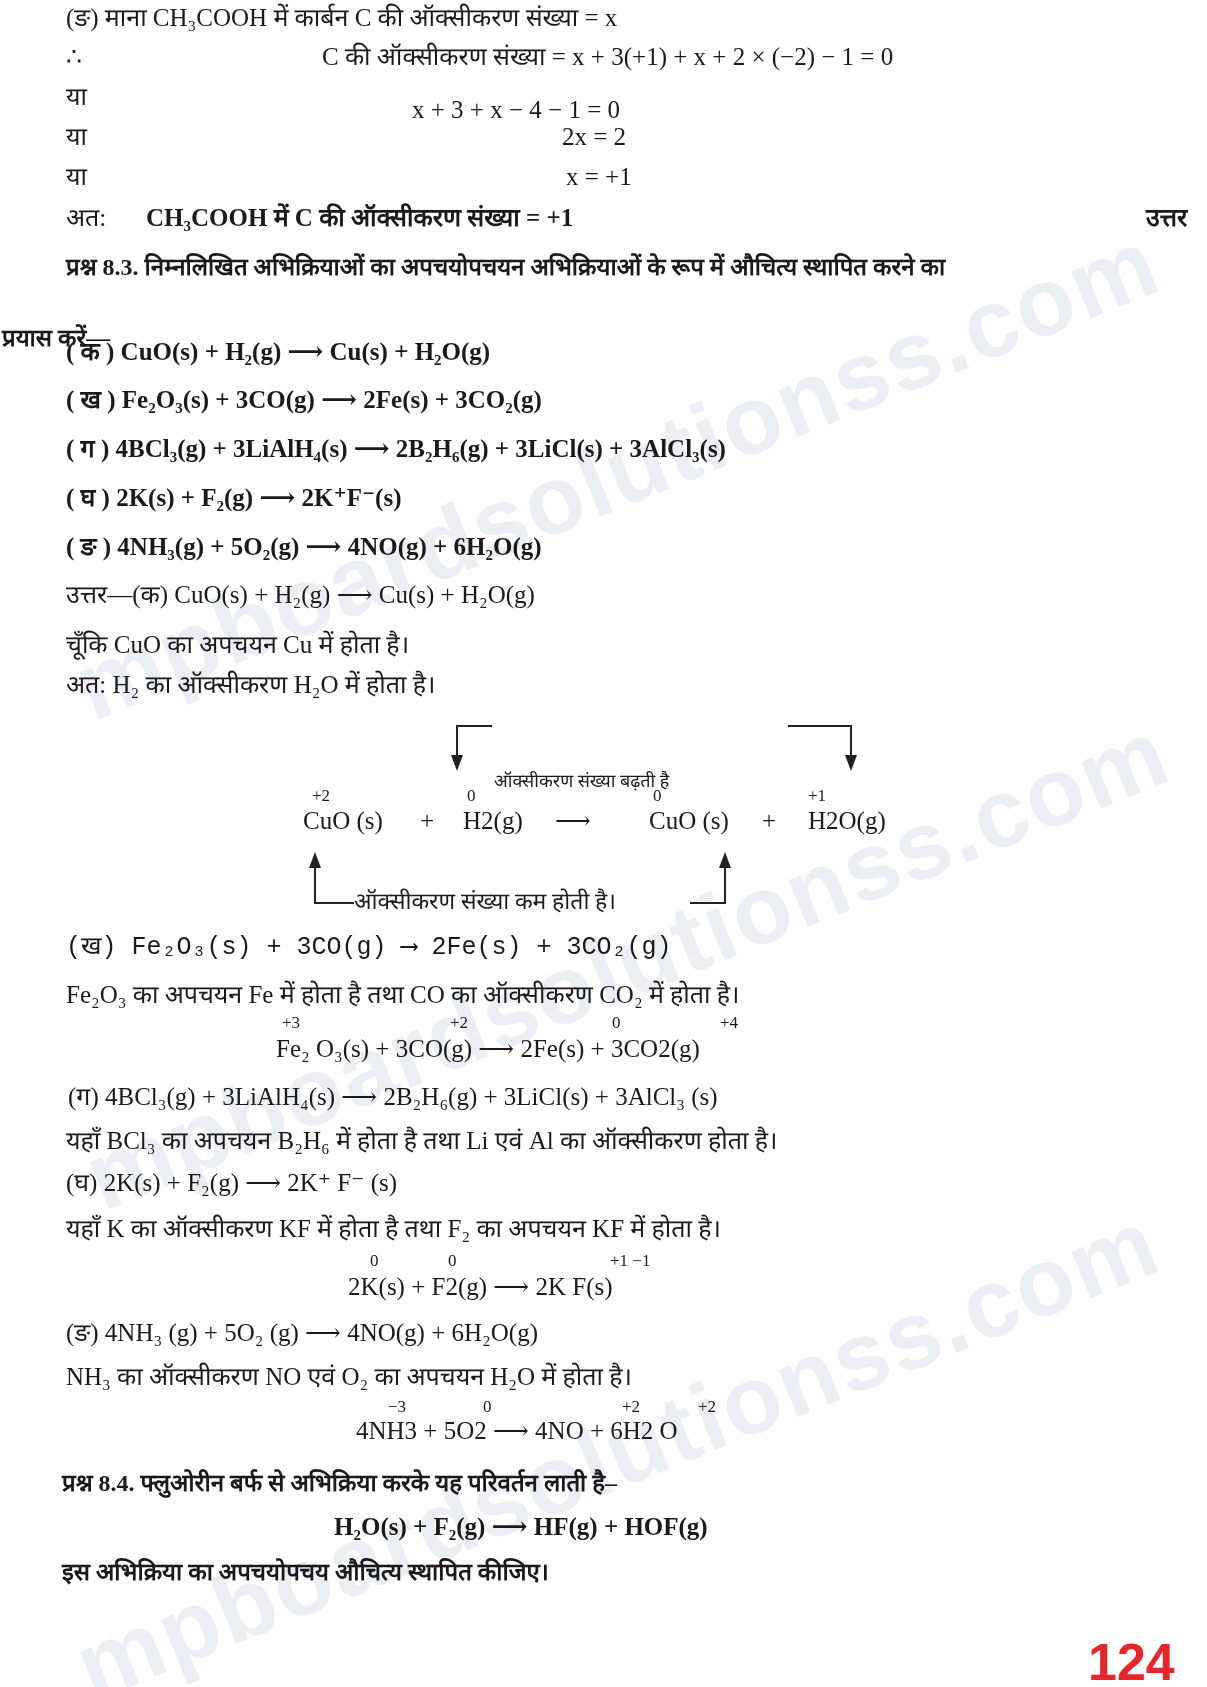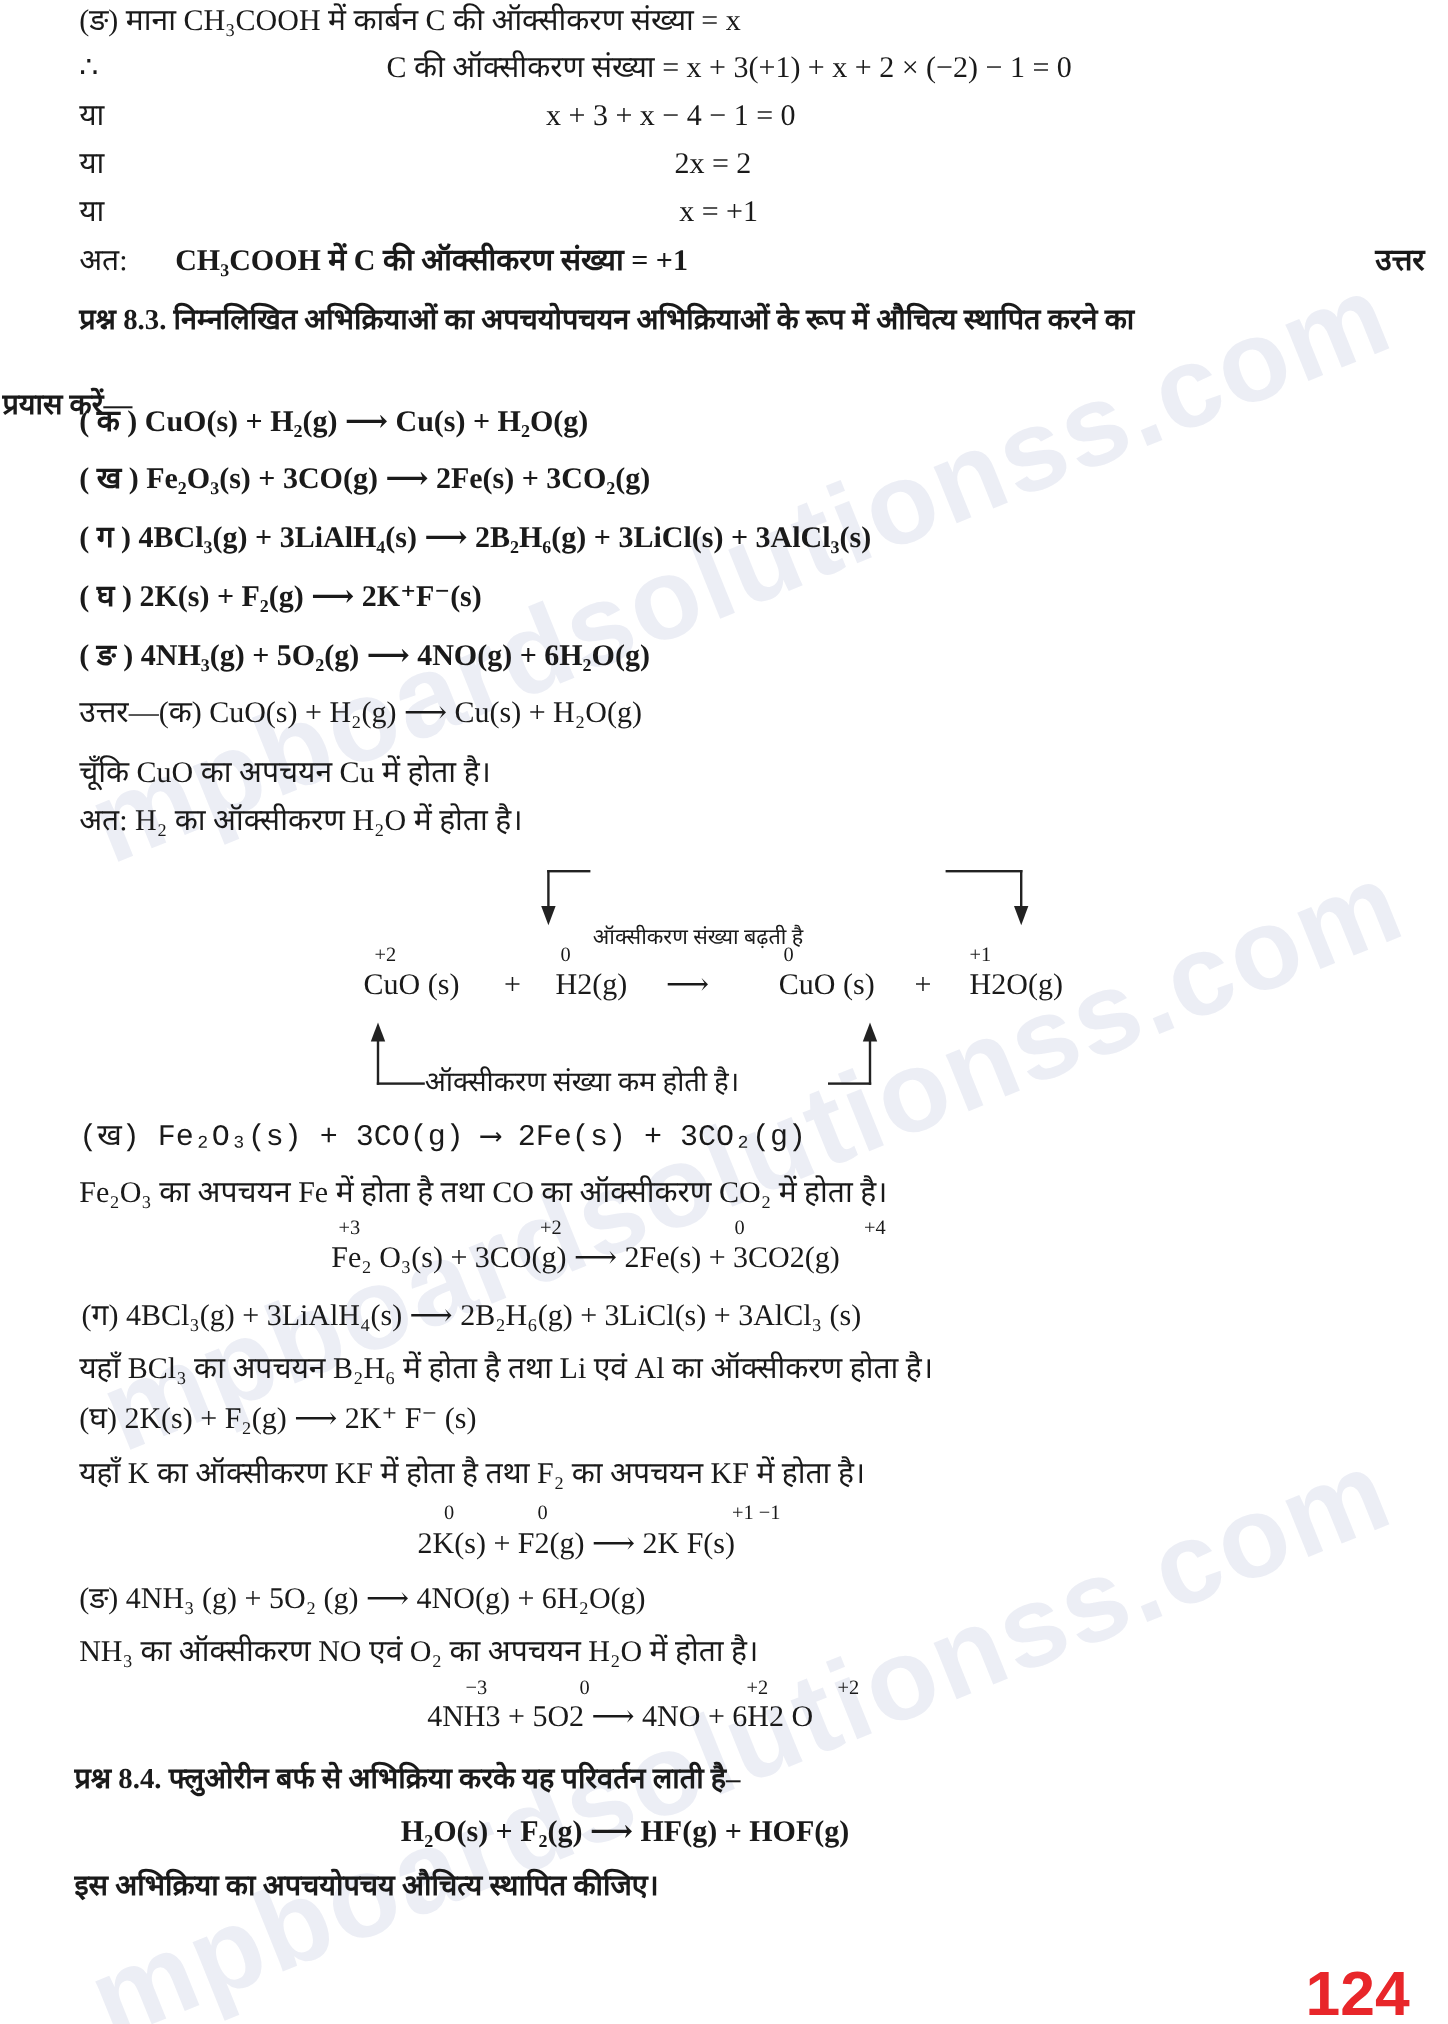--- a/index.html
+++ b/index.html
@@ -23,21 +23,21 @@
 <body>
 
 <div class="watermark" style="left:60px;top:640px;transform:rotate(-22deg);">mpboardsolutionss.com</div>
 <div class="watermark" style="left:70px;top:1130px;transform:rotate(-22deg);">mpboardsolutionss.com</div>
 <div class="watermark" style="left:60px;top:1620px;transform:rotate(-22deg);">mpboardsolutionss.com</div>
 
 <div class="line" style="left:66px;top:3px;font-family:Liberation Serif, serif;">(ङ) माना CH₃COOH में कार्बन C की ऑक्सीकरण संख्या = x</div>
 <div class="line" style="left:66px;top:42px;">∴</div>
 <div class="line" style="left:322px;top:42px;">C की ऑक्सीकरण संख्या = x + 3(+1) + x + 2 × (−2) − 1 = 0</div>
 <div class="line" style="left:66px;top:82px;">या</div>
-<div class="line" style="left:412px;top:82px;margin-left:43px;">x + 3 + x − 4 − 1 = 0</div>
+<div class="line" style="left:412px;top:95px;">x + 3 + x − 4 − 1 = 0</div>
 <div class="line" style="left:66px;top:122px;">या</div>
 <div class="line" style="left:562px;top:122px;">2x = 2</div>
 <div class="line" style="left:66px;top:162px;">या</div>
 <div class="line" style="left:566px;top:162px;">x = +1</div>
 <div class="line" style="left:66px;top:203px;">अत:</div>
 <div class="line b" style="left:146px;top:203px;">CH₃COOH में C की ऑक्सीकरण संख्या = +1</div>
 <div class="line b" style="left:1146px;top:203px;">उत्तर</div>
 
 <div class="line b" style="left:66px;top:252px;font-size:24px;">प्रश्न 8.3. निम्नलिखित अभिक्रियाओं का अपचयोपचयन अभिक्रियाओं के रूप में औचित्य स्थापित करने का</div>
 <div class="line b" style="left:2px;top:290px;font-size:24px;margin-top:33px;">प्रयास करें—</div>

